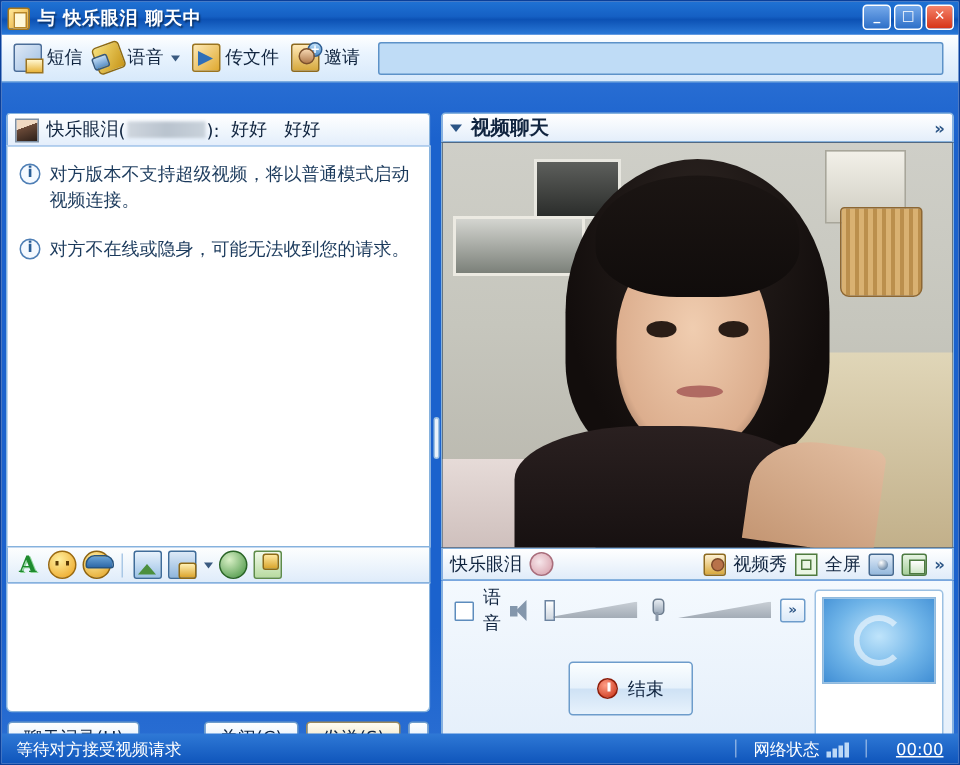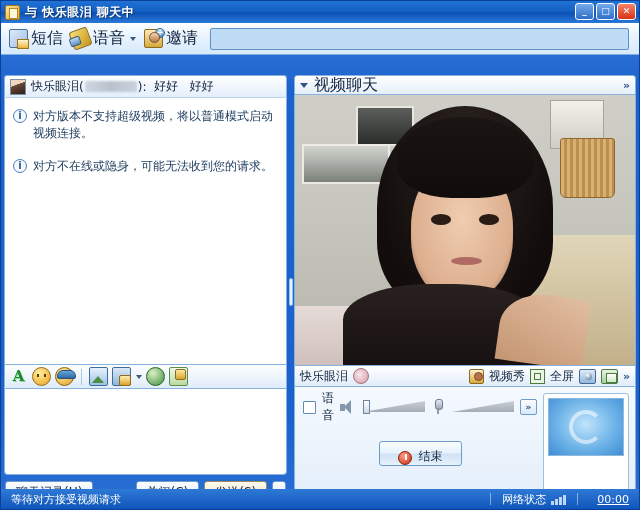--- a/index.html
+++ b/index.html
@@ -90,21 +90,21 @@
     background: linear-gradient(180deg,#ffffff 0%,#eaf4fe 40%,#d7e9fb 100%);
     border-bottom: 1px solid #7cade0;
     display: flex; align-items: center;
     padding: 0 4px;
   }
   .tb-item {
     display: flex; align-items: center;
     height: 26px; padding: 0 4px;
     gap: 3px; cursor: default;
   }
-  .tb-label { font-size: 16px; color: #10243f; white-space: nowrap; }
+  .tb-label { font-size: 12px; color: #10243f; white-space: nowrap; }
   .tb-caret {
     width: 0; height: 0; margin-left: 2px;
     border-left: 3px solid transparent; border-right: 3px solid transparent;
     border-top: 4px solid #3a5a80;
   }
   .ico { width: 19px; height: 19px; position: relative; flex: none; }
 
   
   .ico-sms { background: linear-gradient(135deg,#dfe9f6,#9fc0e4); border:1px solid #4b6d98; border-radius:2px; }
   .ico-sms:after { content:""; position:absolute; right:-2px; bottom:-2px; width:10px;height:8px;
@@ -287,21 +287,21 @@
   .video-header {
     height: 20px;
     background: linear-gradient(180deg,#ffffff,#e4eefa);
     border: 1px solid #86b2dd;
     border-radius: 3px 3px 0 0;
     display: flex; align-items: center;
     padding: 0 5px; gap: 6px;
   }
   .tri-down { width:0;height:0;border-left:4px solid transparent;border-right:4px solid transparent;
     border-top:5px solid #2c5586; }
-  .vh-title { font-size:16px; color:#10243f; }
+  .vh-title { font-size:13px; color:#10243f;font-weight:bold; }
   .chev { margin-left:auto; color:#2c5586; font-size:11px; font-weight:bold; }
 
   .video-stage {
     flex: 1;
     background: #000;
     border-left: 1px solid #86b2dd;
     border-right: 1px solid #86b2dd;
     position: relative;
     overflow: hidden;
     min-height: 0;
@@ -407,24 +407,24 @@
   }
   .sq-btn {
     width: 17px; height: 16px; flex:none;
     background: linear-gradient(180deg,#fbfdff,#dbe9f8);
     border: 1px solid #6d9ccb; border-radius: 2px;
     display:flex;align-items:center;justify-content:center;
     color:#2c5586; font-size:9px; font-weight:bold;
   }
   .end-row { display:flex; align-items:center; justify-content:center; margin-top: 22px; }
   .end-btn {
-    height: 25px; padding: 0 18px;
+    height: 36px; padding: 0 18px;
     background: linear-gradient(180deg,#fbfeff 0%,#e6f1fb 48%,#cfe2f5 52%,#e7f2fc 100%);
     border: 1px solid #6d9ccb; border-radius: 3px;
-    display: flex; align-items: flex-end; gap: 7px;
+    display: flex; align-items: center; gap: 7px;
     font-size: 12px; color:#10243f;
   }
   .power-icon {
     width: 14px; height: 14px; border-radius: 50%;
     background: radial-gradient(circle at 38% 32%, #ff9e86, #c62c10);
     border: 1px solid #8d1d0a; position: relative;
   }
   .power-icon:after {
     content:""; position:absolute; left:6px; top:2px; width:2px; height:6px; background:#fff;
   }
@@ -508,20 +508,24 @@
 
   <div class="toolbar">
     <div class="tb-item">
       <span class="ico ico-sms"></span>
       <span class="tb-label">短信</span>
     </div>
     <div class="tb-item">
       <span class="ico ico-voice"></span>
       <span class="tb-label">语音</span>
       <span class="tb-caret"></span>
+    </div>
+    <div class="tb-item">
+      <span class="ico ico-file"></span>
+      <span class="tb-label">传文件</span>
     </div>
     <div class="tb-item">
       <span class="ico ico-invite">
           <i class="plus">+</i>
         </span>
       <span class="tb-label">邀请</span>
     </div>
     <div class="tb-input" placeholder=""></div>
   </div>
 

